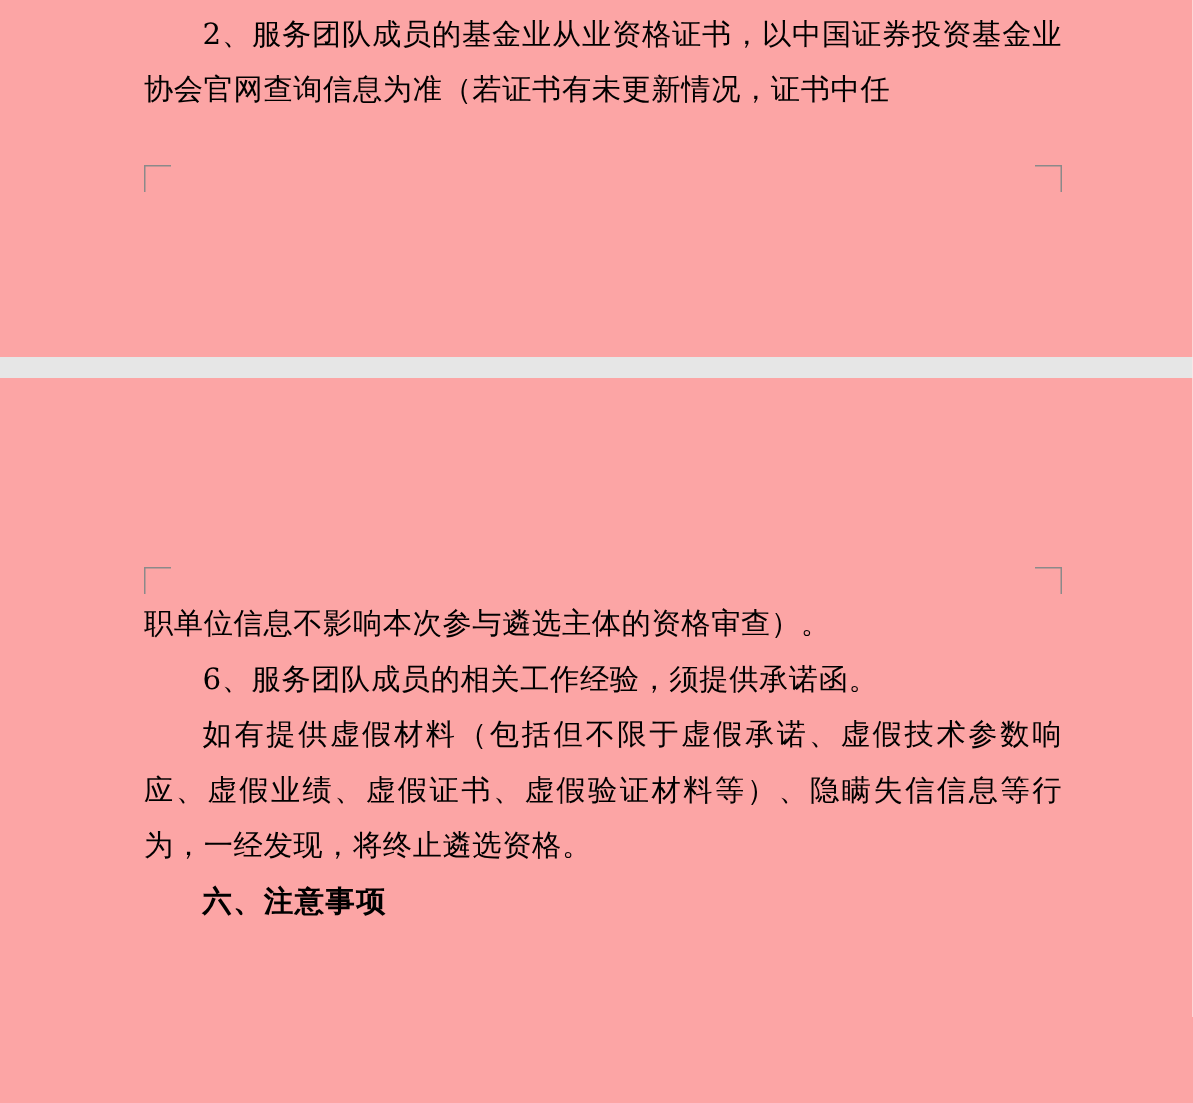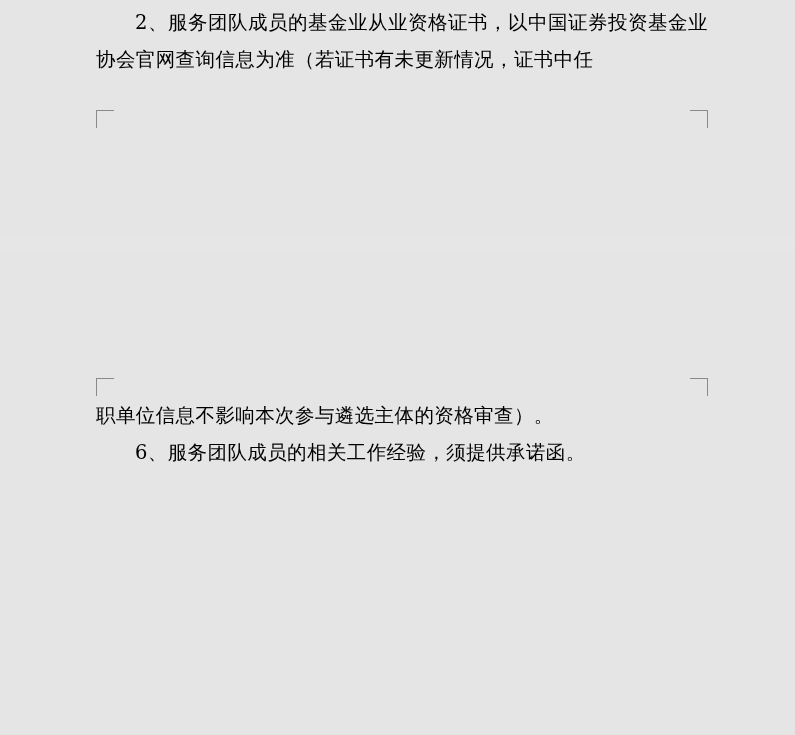--- a/index.html
+++ b/index.html
@@ -12,21 +12,21 @@
     height: 735px;
     position: relative;
     font-family: "DejaVu Serif", "Liberation Serif", serif;
     overflow: hidden;
   }
 
   .page {
     position: absolute;
     left: 0;
     width: 795px;
-    background: #e5e5e5;
+    background: #fca5a5;
     box-sizing: border-box;
   }
 
   
   .page-top {
     top: 0;
     height: 238px;
   }
 
   
@@ -107,14 +107,16 @@
 
 <div class="page-gap"></div>
 
 <div class="page page-bottom">
   <div class="crop tl" style="left:96px; top:126px;"></div>
   <div class="crop tr" style="left:690px; top:126px;"></div>
 
   <div class="text-block bottom-text">
     <p class="para">职单位信息不影响本次参与遴选主体的资格审查）。</p>
     <p class="para indent">6、服务团队成员的相关工作经验，须提供承诺函。</p>
+    <p class="para indent">如有提供虚假材料（包括但不限于虚假承诺、虚假技术参数响应、虚假业绩、虚假证书、虚假验证材料等）、隐瞒失信信息等行为，一经发现，将终止遴选资格。</p>
+    <p class="para heading">六、注意事项</p>
   </div>
 </div>
 
 </body></html>

